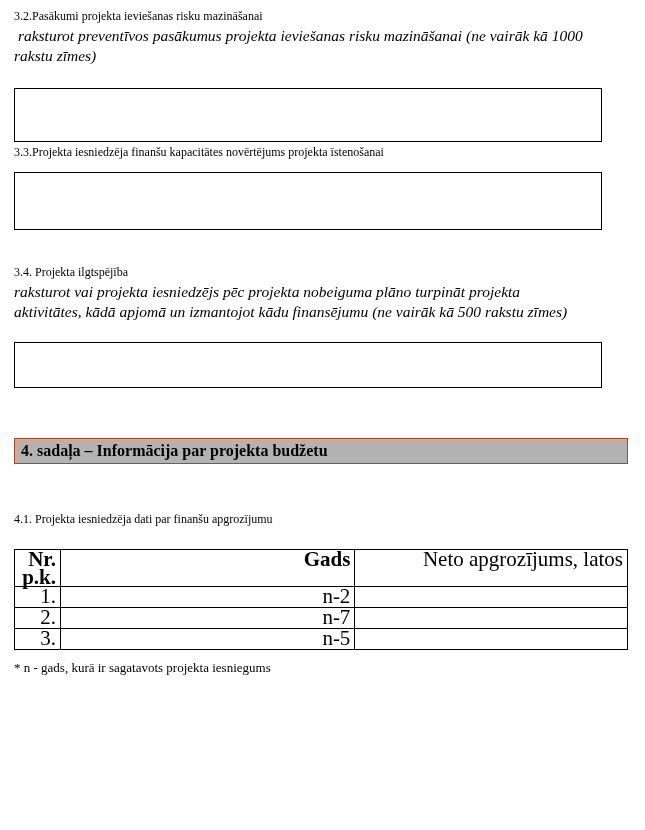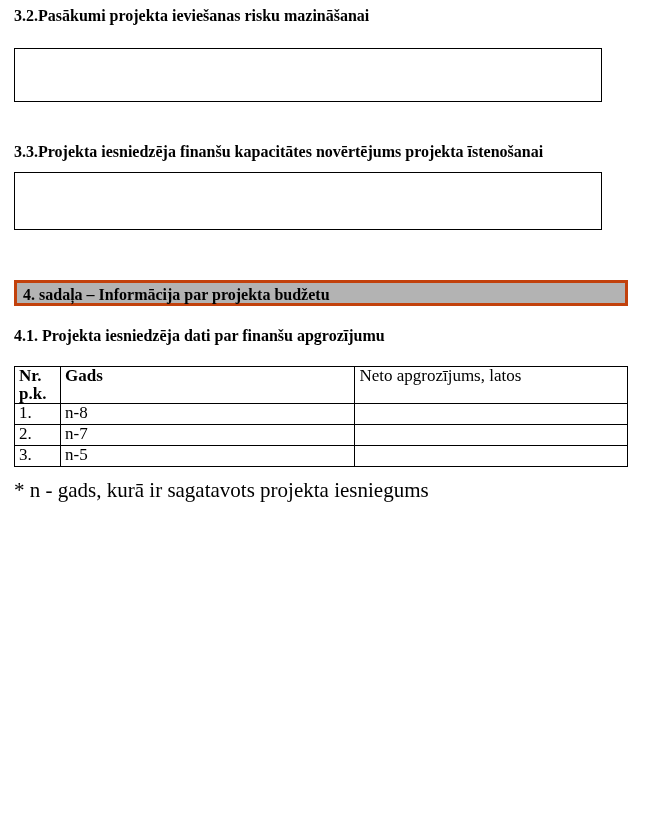--- a/index.html
+++ b/index.html
@@ -7,22 +7,22 @@
   body {
     width: 645px;
     height: 830px;
     font-family: "Liberation Serif", serif;
     color: #000000;
     overflow: hidden;
   }
   .page { padding: 6px 16px 0 14px; }
 
   .heading {
-    font-size: 16px;
-    font-weight: bold;
+    font-size: 12px;
+    font-weight: normal;
     line-height: 20px;
     max-width: 590px;
   }
   .desc {
     font-size: 15.5px;
     font-style: italic;
     line-height: 20px;
     max-width: 575px;
     white-space: pre-wrap;
   }
@@ -31,95 +31,101 @@
     border: 1px solid #000000;
     width: 588px;
     font-size: 15px;
     padding: 2px 4px;
     background: #ffffff;
   }
   .box-1 { margin-top: 22px; height: 54px; }
   .box-2 { margin-top: 10px; height: 58px; }
   .box-3 { margin-top: 20px; height: 46px; }
 
-  .sec-33 { margin-top: 40px; }
+  .sec-33 { }
   .sec-34 { margin-top: 32px; }
 
   .banner {
     margin-top: 50px;
     width: 614px;
     height: 26px;
     background: #b3b3b3;
-    border: 3px solid #c2410c;
+    border: 1px solid #c2410c;
     font-size: 16px;
     font-weight: bold;
     line-height: 24px;
     padding: 0 6px;
   }
 
-  .subheading { margin-top: 20px; }
+  .subheading { margin-top: 45px; }
 
   table.turnover {
     margin-top: 20px;
     width: 614px;
     border-collapse: collapse;
   }
   table.turnover th,
   table.turnover td {
     border: 1px solid #000000;
-    font-size: 17px;
+    font-size: 21px;
     line-height: 18px;
     padding: 0 4px;
     vertical-align: top;
-    text-align: left;
+    text-align: right;
   }
   th.col-nr { width: 46px; white-space: pre-line; font-weight: bold; }
   th.col-gads { width: 295px; text-align: center; font-weight: bold; margin-left: 48px; }
   th.col-neto { width: 273px; text-align: center; font-weight: normal; }
   table.turnover tbody td { height: 21px; }
 
   .footnote {
-    margin-top: 14px;
-    font-size: 21px;
+    margin-top: 8px;
+    font-size: 13px;
     line-height: 19px;
   }
 </style>
 </head>
 <body>
 
 <div class="page">
 
   <section class="block">
     <h3 class="heading">3.2.Pasākumi projekta ieviešanas risku mazināšanai</h3>
+    <p class="desc"> raksturot preventīvos pasākumus projekta ieviešanas risku mazināšanai (ne vairāk kā 1000 rakstu zīmes)</p>
     <div class="textbox box-1"></div>
   </section>
 
   <section class="block sec-33">
     <h3 class="heading">3.3.Projekta iesniedzēja finanšu kapacitātes novērtējums projekta īstenošanai</h3>
     <div class="textbox box-2"></div>
   </section>
 
+  <section class="block sec-34">
+    <h3 class="heading">3.4. Projekta ilgtspējība</h3>
+    <p class="desc">raksturot vai projekta iesniedzējs pēc projekta nobeiguma plāno turpināt projekta aktivitātes, kādā apjomā un izmantojot kādu finansējumu (ne vairāk kā 500 rakstu zīmes)</p>
+    <div class="textbox box-3"></div>
+  </section>
 
   <div class="banner">4. sadaļa – Informācija par projekta budžetu</div>
 
   <h3 class="heading subheading">4.1. Projekta iesniedzēja dati par finanšu apgrozījumu</h3>
 
   <table class="turnover">
     <thead>
       <tr>
         <th class="col-nr">Nr.
 p.k.</th>
         <th class="col-gads">Gads</th>
         <th class="col-neto">Neto apgrozījums, latos</th>
       </tr>
     </thead>
     <tbody>
       <tr>
         <td>1.</td>
-        <td>n-8</td>
+        <td>n-2</td>
         <td></td>
       </tr>
       <tr>
         <td>2.</td>
         <td>n-7</td>
         <td></td>
       </tr>
       <tr>
         <td>3.</td>
         <td>n-5</td>

